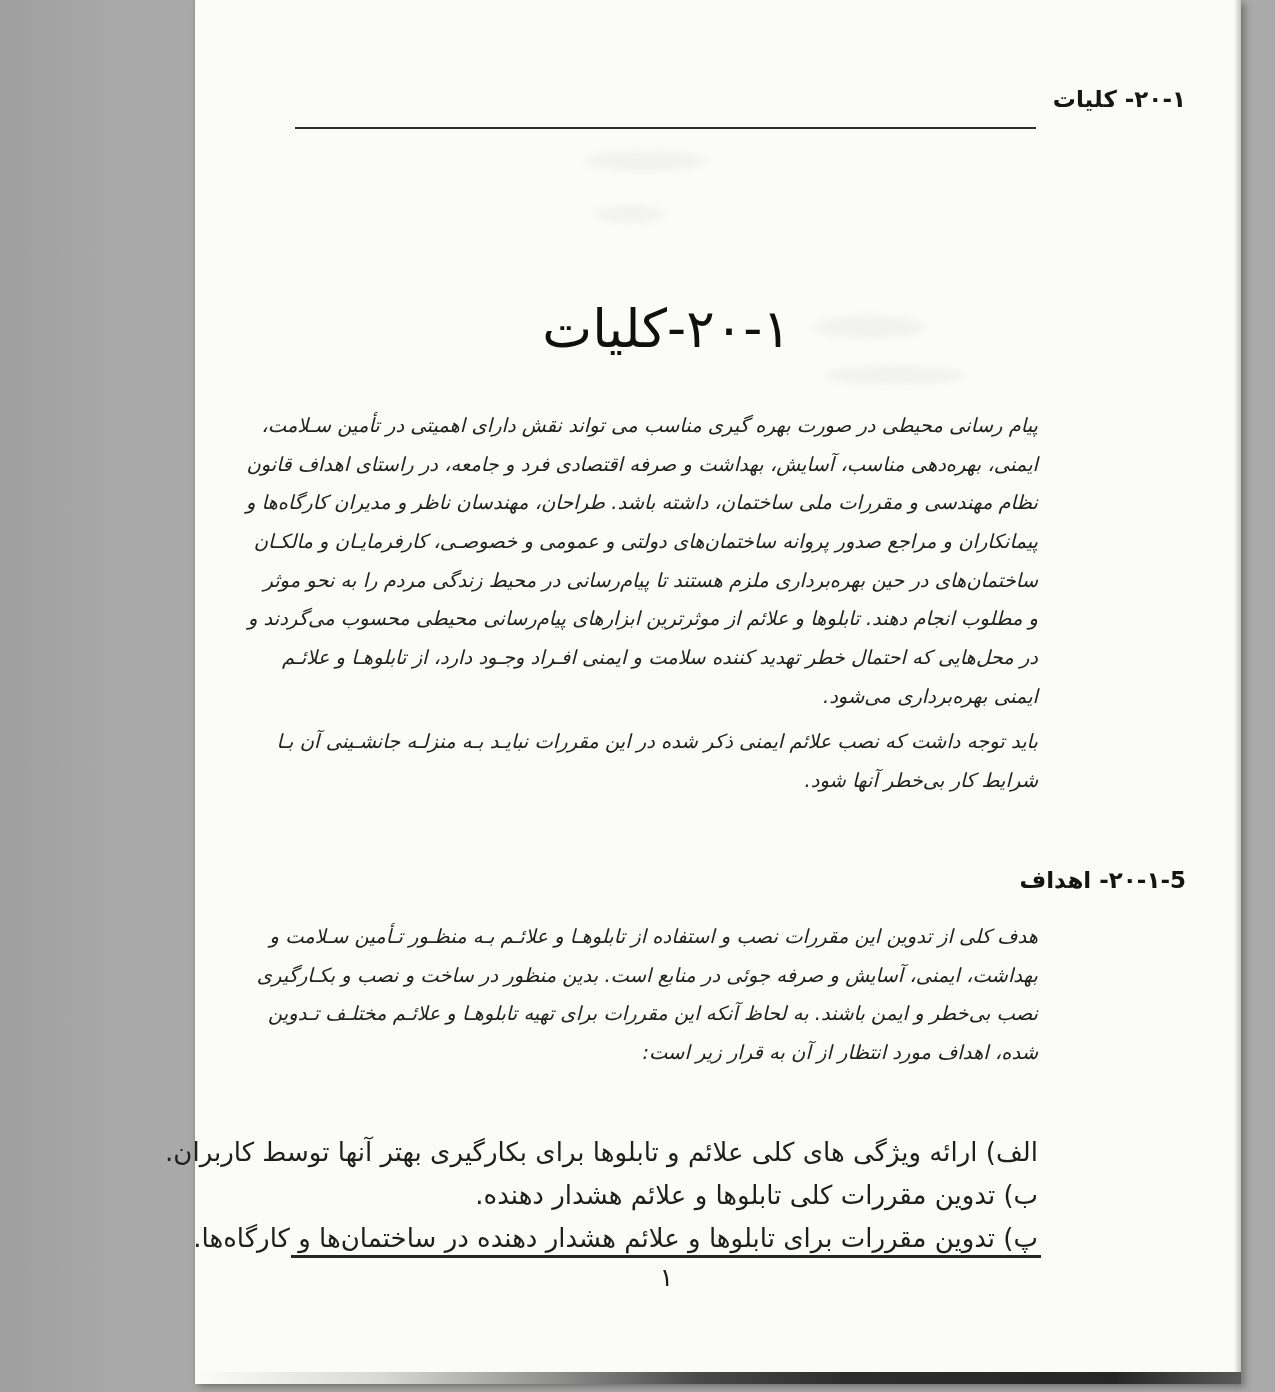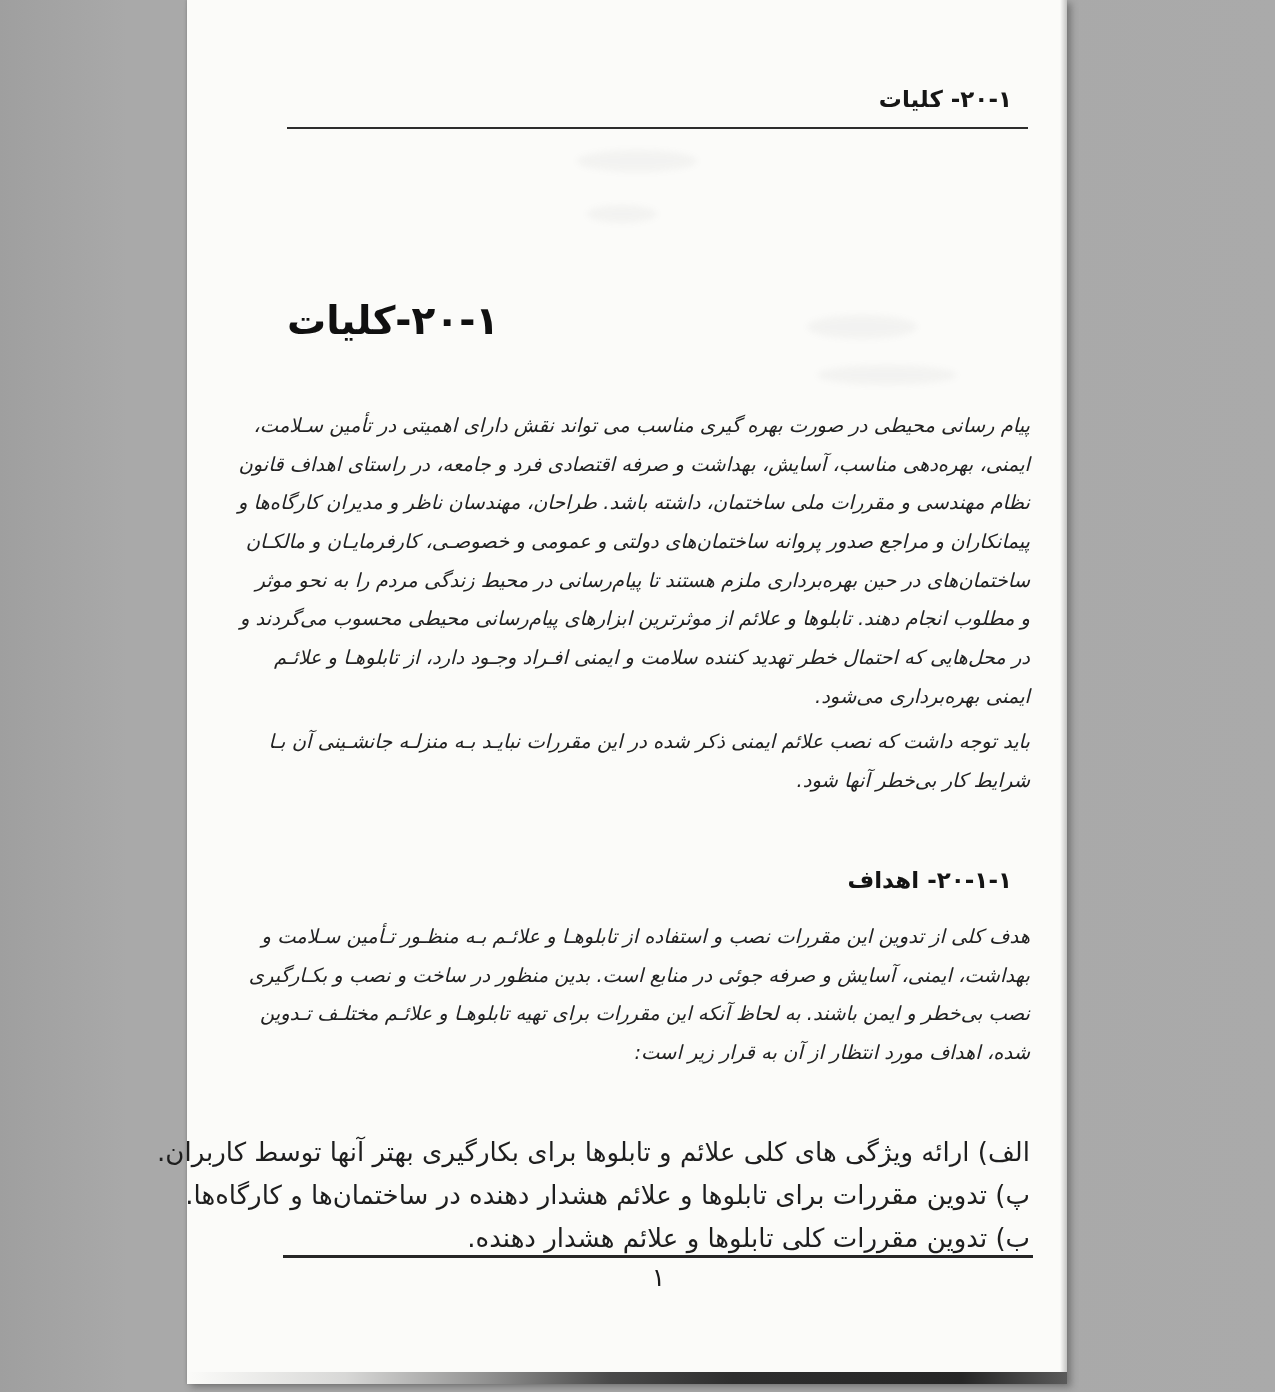--- a/index.html
+++ b/index.html
@@ -9,23 +9,23 @@
     height: 1392px;
     overflow: hidden;
     font-family: "DejaVu Sans", sans-serif;
   }
   body {
     position: relative;
     background: linear-gradient(90deg, #9f9f9f 0%, #a9a9a9 10%, #a9a9a9 82%, #aaaaaa 100%);
   }
   .paper {
     position: absolute;
-    left: 187px;
+    left: 195px;
     top: 0;
-    width: 880px;
+    width: 1046px;
     height: 1384px;
     background: #fbfbf9;
     box-shadow: 4px 3px 7px rgba(55,55,55,0.45), -1px 0 2px rgba(120,120,120,0.35);
   }
   
   .bottom-band {
     position: absolute;
     left: 0;
     bottom: 0;
     width: 100%;
@@ -62,23 +62,23 @@
     top: 127px;
     left: 100px;
     width: 741px;
     height: 2px;
     background: #2d2d2d;
   }
   .doc-title {
     top: 298px;
     left: 100px;
     width: 743px;
-    text-align: left;
-    font-size: 39px;
-    font-weight: bold;
+    text-align: center;
+    font-size: 53px;
+    font-weight: normal;
     color: #101010;
   }
   .textblock { left: 100px; width: 743px; }
   .p1 { top: 407px; }
   .p2 { top: 723px; }
   .subheading {
     top: 867px;
     right: 55px;
     font-size: 23px;
     font-weight: bold;
@@ -161,33 +161,33 @@
       <div class="line">و مطلوب انجام دهند. تابلوها و علائم از موثرترین ابزارهای پیام‌رسانی محیطی محسوب می‌گردند و</div>
       <div class="line">در محل‌هایی که احتمال خطر تهدید کننده سلامت و ایمنی افـراد وجـود دارد، از تابلوهـا و علائـم</div>
       <div class="line last">ایمنی بهره‌برداری می‌شود.</div>
     </div>
 
   <div class="content-abs textblock p2" id="p2">
       <div class="line">باید توجه داشت که نصب علائم ایمنی ذکر شده در این مقررات نبایـد بـه منزلـه جانشـینی آن بـا</div>
       <div class="line last">شرایط کار بی‌خطر آنها شود.</div>
     </div>
 
-  <div class="content-abs subheading">۲۰-۱-۱- اهداف</div>
+  <div class="content-abs subheading">۲۰-۱-5- اهداف</div>
 
   <div class="content-abs textblock p3" id="p3">
       <div class="line">هدف کلی از تدوین این مقررات نصب و استفاده از تابلوهـا و علائـم بـه منظـور تـأمین سـلامت و</div>
       <div class="line">بهداشت، ایمنی، آسایش و صرفه جوئی در منابع است. بدین منظور در ساخت و نصب و بکـارگیری</div>
       <div class="line">نصب بی‌خطر و ایمن باشند. به لحاظ آنکه این مقررات برای تهیه تابلوهـا و علائـم مختلـف تـدوین</div>
       <div class="line last">شده، اهداف مورد انتظار از آن به قرار زیر است:</div>
     </div>
 
   <div class="content-abs textblock goal-list" id="goal-list">
       <div class="list-line">الف) ارائه ویژگی های کلی علائم و تابلوها برای بکارگیری بهتر آنها توسط کاربران.</div>
+      <div class="list-line">ب) تدوین مقررات کلی تابلوها و علائم هشدار دهنده.</div>
       <div class="list-line">پ) تدوین مقررات برای تابلوها و علائم هشدار دهنده در ساختمان‌ها و کارگاه‌ها.</div>
-      <div class="list-line">ب) تدوین مقررات کلی تابلوها و علائم هشدار دهنده.</div>
     </div>
 
   <div class="footer-rule"></div>
 
   <div class="content-abs page-number">۱</div>
 
   <div class="edge-shade"></div>
   <div class="bottom-band"></div>
 </div>
 

